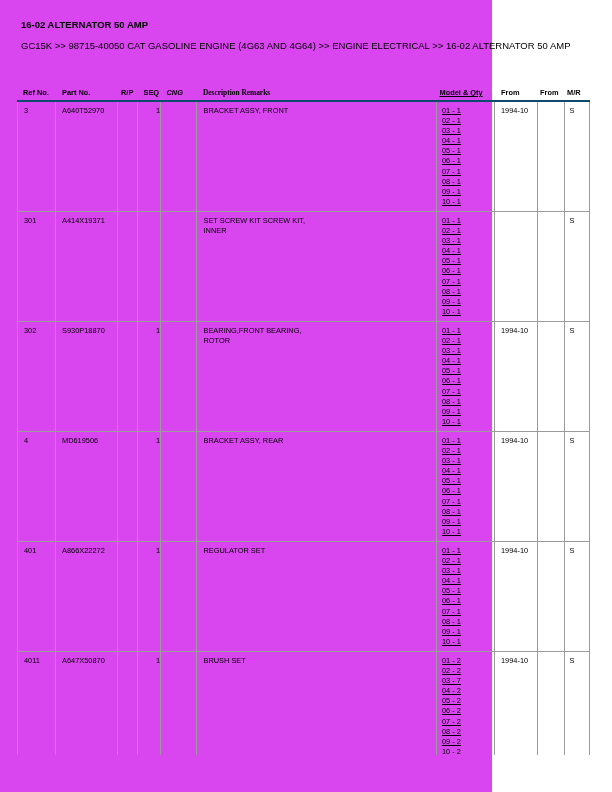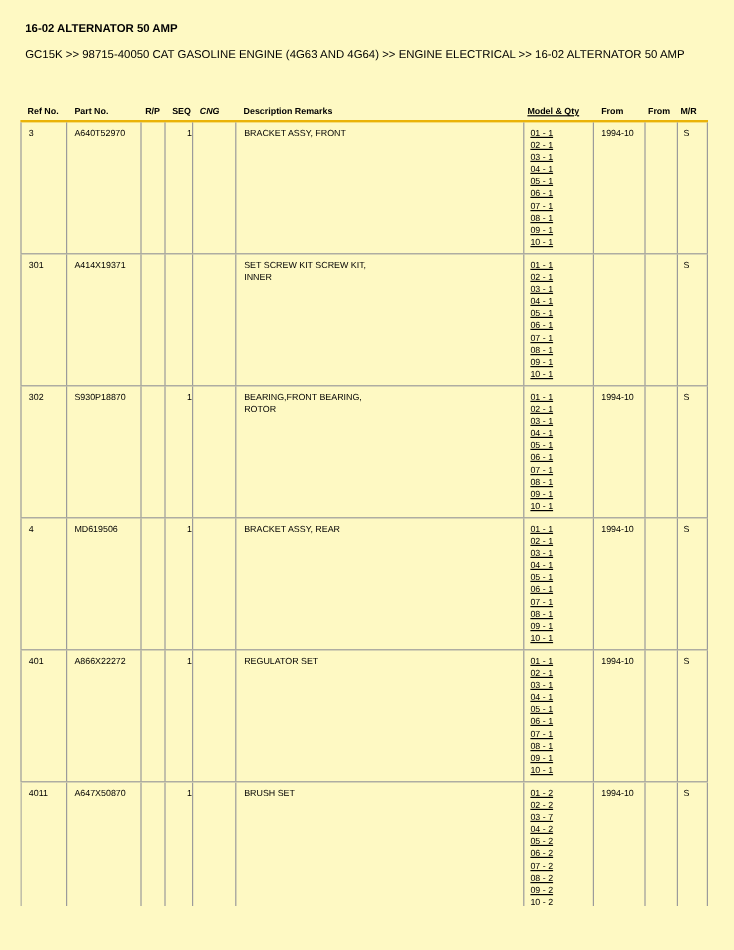--- a/index.html
+++ b/index.html
@@ -7,23 +7,23 @@
     padding: 0;
     width: 612px;
     height: 792px;
     background: #ffffff;
     font-family: "Liberation Sans", "DejaVu Sans", sans-serif;
     color: #000000;
     overflow: hidden;
   }
   .page {
     position: relative;
-    width: 612px;
+    width: 492px;
     height: 792px;
-    background: #fef9c3;
+    background: #d946ef;
   }
   .page-title {
     position: absolute;
     left: 21px;
     top: 19px;
     font-size: 9.5px;
     font-weight: bold;
     white-space: nowrap;
   }
   .breadcrumb {
@@ -41,21 +41,21 @@
     width: 573px;
   }
   .grid-row {
     display: grid;
     grid-template-columns: 39px 62px 20px 23px 36px 240px 58px 43px 27px 25px;
     box-sizing: border-box;
   }
   
   .table-header {
     height: 16px;
-    border-bottom: 2px solid #eab308;
+    border-bottom: 2px solid #0c4a6e;
     box-sizing: border-box;
   }
   .hcell {
     font-size: 7.4px;
     font-weight: bold;
     display: flex;
     align-items: flex-end;
     padding-bottom: 3px;
     white-space: nowrap;
     overflow: visible;
@@ -86,21 +86,21 @@
   .c1  { padding-left: 6px;   }
   .c2  { padding-left: 6px;   }
   .c3  { padding-left: 3px;   }
   .c4  { padding-left: 5.5px; text-align: right; }
   .c5  { padding-left: 5.5px; font-style: italic; }
   .c6  { padding-left: 6.5px; }
   .c7  { padding-left: 5px; text-decoration: underline;   }
   .c8  { padding-left: 6px;   }
   .c9  { padding-left: 2px;   }
   .c10 { padding-left: 4.5px; }
-  .hcell.c6 { padding-left: 6px; }
+  .hcell.c6 { padding-left: 6px; font-family: Liberation Serif, serif; }
   .hcell.c7 { padding-left: 2.5px; }
   .hcell.c10 { padding-left: 2px; }
   .line { white-space: nowrap; }
 </style>
 </head>
 <body>
 
 <div class="page">
 
   <div class="page-title">16-02 ALTERNATOR 50 AMP</div>

